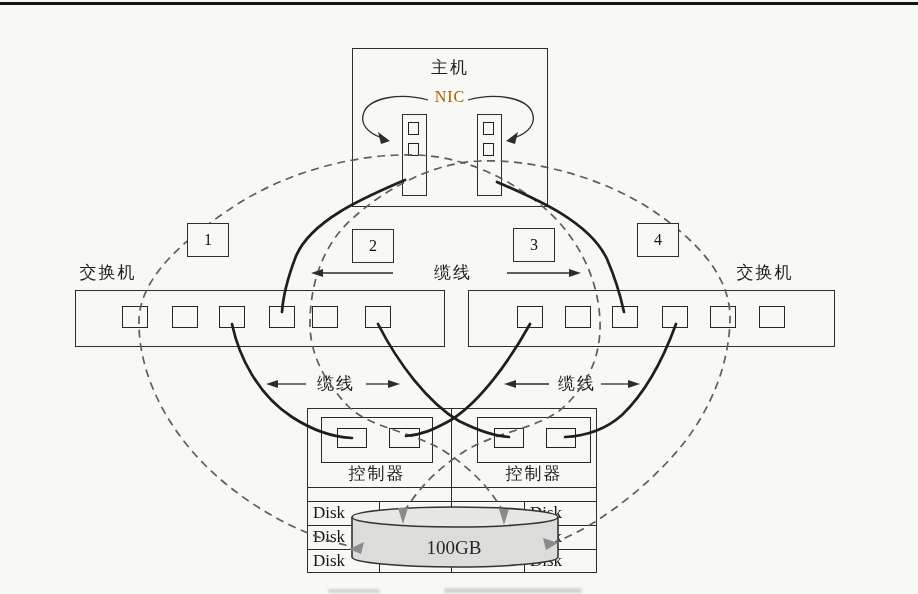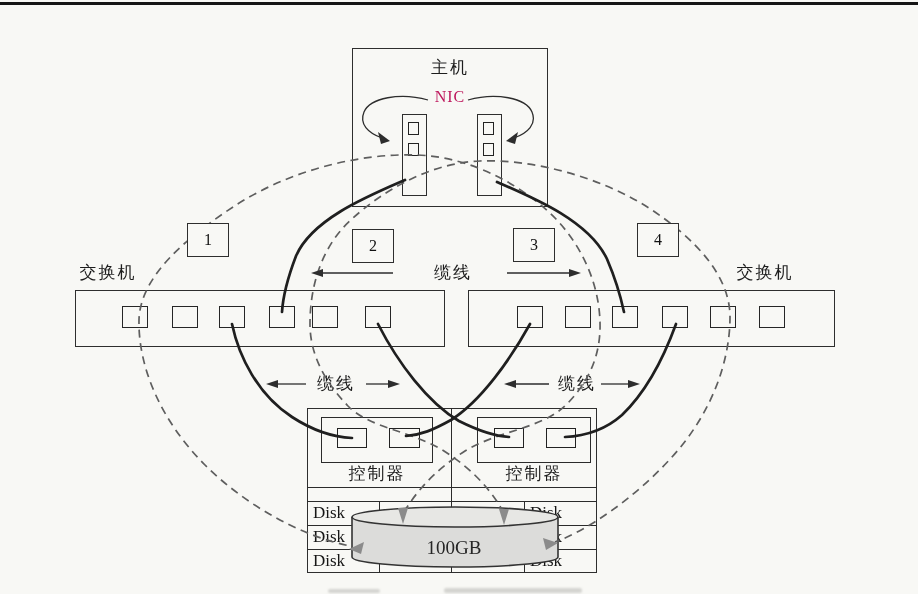--- a/index.html
+++ b/index.html
@@ -15,21 +15,21 @@
   #curves{z-index:2;pointer-events:none;}
   #top{z-index:3;}
   .toprule{left:0;top:2px;width:918px;height:3px;background:#151515;}
   .box{border:1.4px solid #2e2e2e;box-sizing:border-box;background:transparent;}
   .whitebox{border:1.4px solid #2e2e2e;box-sizing:border-box;background:#f8f8f5;}
   .cjk{font-size:17px;letter-spacing:2px;color:#1d1d1d;text-align:center;}
   .serif{font-family:"Liberation Serif","DejaVu Serif",serif;}
   .host-box{left:352px;top:48px;width:196px;height:159px;}
   .host-title{left:352px;top:57px;width:196px;height:22px;line-height:22px;}
   .nic-label{left:352px;top:87px;width:196px;height:19px;line-height:19px;
-             font-size:16px;letter-spacing:1px;text-align:center;color:#be185d;}
+             font-size:16px;letter-spacing:1px;text-align:center;color:#a16207;}
   .nic-card{width:25px;height:82px;top:114px;border:1.4px solid #2e2e2e;
             box-sizing:border-box;background:#f8f8f5;}
   .nic-port{position:absolute;left:5px;width:11px;height:13px;
             border:1.6px solid #222;box-sizing:border-box;}
   .plabel{width:42px;height:34px;text-align:center;font-size:16px;
           line-height:32px;color:#111;}
   .swlabel{width:76px;height:20px;line-height:20px;}
   .switch{top:290px;height:57px;}
   .sport{top:306px;width:26px;height:22px;border:1.5px solid #262626;
          box-sizing:border-box;background:#f8f8f5;}

